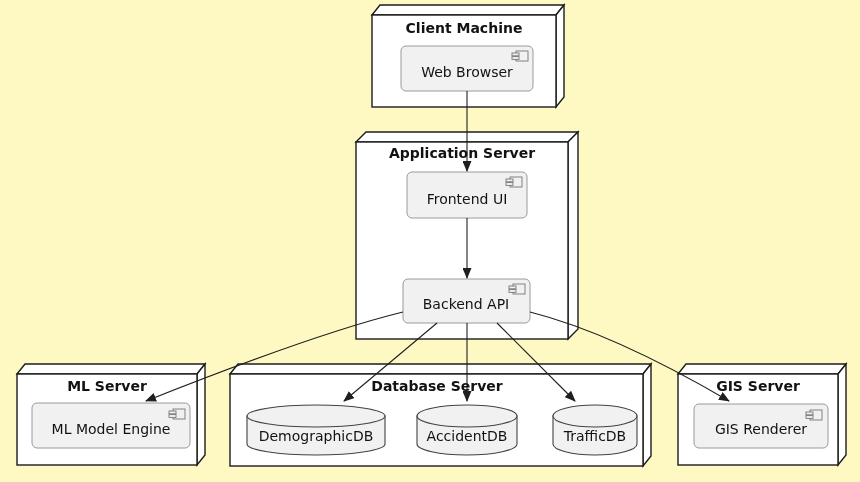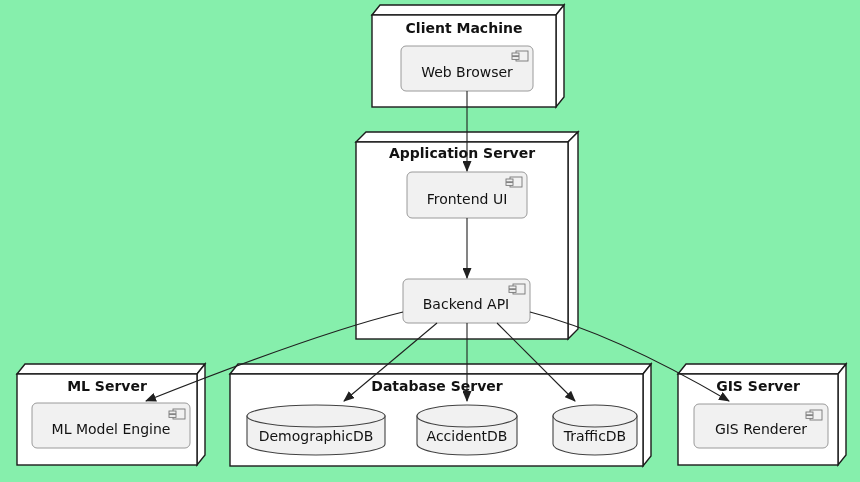--- a/index.html
+++ b/index.html
@@ -1,16 +1,16 @@
 <!DOCTYPE html>
 <html><head>
 <meta charset="utf-8">
 <style>
   html, body { margin: 0; padding: 0; background: #ffffff; }
-  .canvas { position: relative; width: 860px; height: 482px; background: #86efac; }
+  .canvas { position: relative; width: 860px; height: 482px; background: #fef9c3; }
   svg { display: block; }
   text {
     font-family: "DejaVu Sans", "Liberation Sans", sans-serif;
     fill: #121212;
   }
   .node-rect, .node-face { fill: #ffffff; stroke: #1c1c1c; stroke-width: 1.4; }
   .node-title { font-size: 14px; font-weight: bold; text-anchor: middle; }
   .component-rect { fill: #f1f1f1; stroke: #9a9a9a; stroke-width: 1; }
   .component-label { font-size: 14px; text-anchor: middle; }
   .db-shape { fill: #f1f1f1; stroke: #424242; stroke-width: 1.1; }

